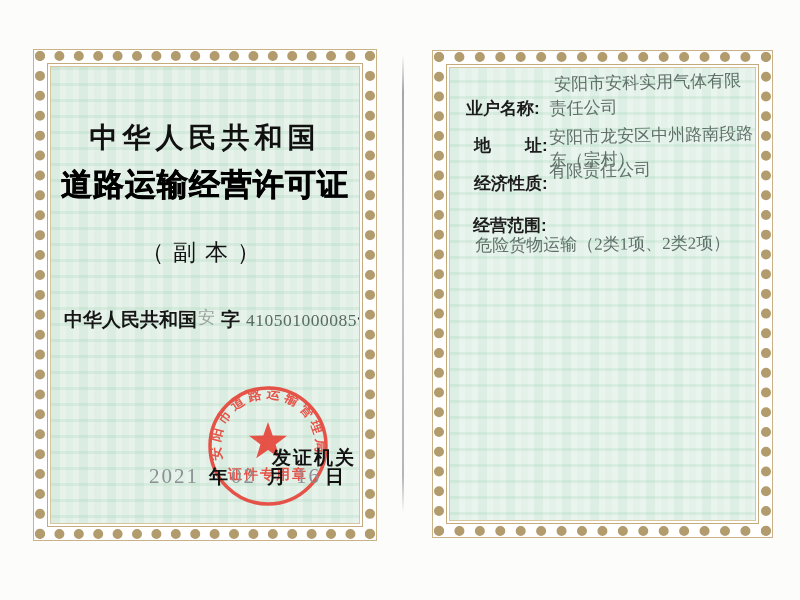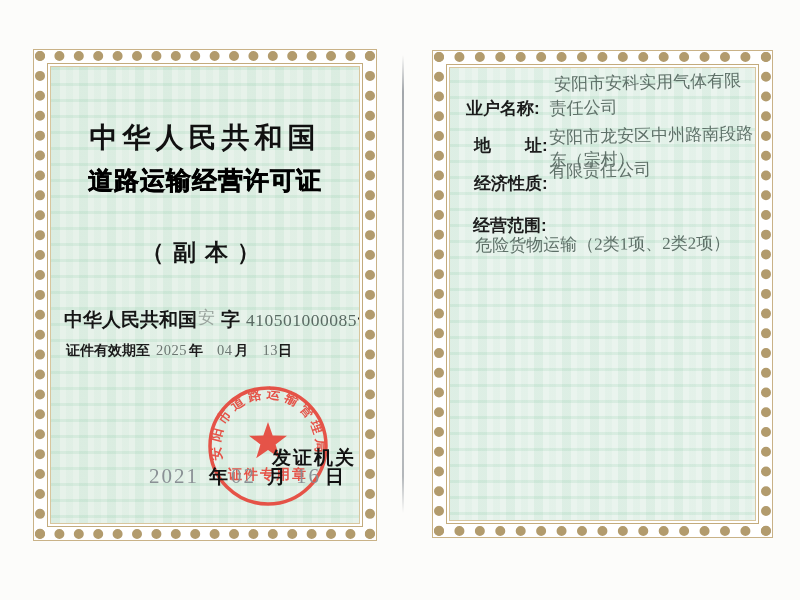--- a/index.html
+++ b/index.html
@@ -31,27 +31,27 @@
   .abs { position:absolute; }
 
   
   .country {
     left:0; top:52px; width:100%; text-align:center;
     font-family:"Liberation Serif","DejaVu Serif",serif;
     font-weight:700; font-size:28px; letter-spacing:5px; color:#101010;
   }
   .main-title {
     left:0; top:97px; width:100%; text-align:center;
-    font-weight:900; font-size:25px; letter-spacing:1px; color:#000;
+    font-weight:900; font-size:31px; letter-spacing:1px; color:#000;
     -webkit-text-stroke:0.6px #000;
   }
   .copy-label {
     left:0; top:170px; width:100%; text-align:center;
     font-family:"Liberation Serif","DejaVu Serif",serif;
-    font-weight:700; font-size:23px; letter-spacing:9px; color:#141414;
+    font-weight:400; font-size:23px; letter-spacing:9px; color:#141414;
   }
   .license-row { left:13px; top:240px; white-space:nowrap; font-size:19px; font-weight:700; color:#161616; }
   .license-row .hand {
     font-family:"Liberation Serif","DejaVu Serif",serif; font-weight:400;
     font-size:17px; color:#9aa49e; position:relative; top:-3px; margin:0 3px 0 1px;
   }
   .license-row .zi { margin:0 4px 0 3px; }
   .license-row .num {
     font-family:"Liberation Serif","DejaVu Serif",serif; font-weight:400;
     font-size:17.5px; color:#5a6a63; letter-spacing:0.5px; margin:0 1px 0 2px;
@@ -116,23 +116,20 @@
       <div class="abs country">中华人民共和国</div>
 
       <div class="abs main-title">道路运输经营许可证</div>
 
       <div class="abs copy-label">（副本）</div>
 
       <div class="abs license-row">
         <span>中华人民共和国</span><span class="hand">安</span><span class="zi">字</span><span class="num">410501000085</span><span>号</span>
       </div>
 
-      <div class="abs validity-row">
-        <span>证件有效期至</span><span class="vnum g6">2025</span><span class="g2">年</span><span class="vnum g14">04</span><span class="g2">月</span><span class="vnum g14">13</span><span>日</span>
-      </div>
 
       <svg class="abs seal-svg" viewBox="0 0 136 136">
         <circle cx="68" cy="68" r="58" fill="none" stroke="#e6463b" stroke-width="3.5"></circle>
         <path id="sealArc" d="M 26.9,92.7 A 48,48 0 1 1 109.1,92.7" fill="none"></path>
         <text font-size="13.5" font-weight="bold" fill="#e6463b" letter-spacing="4" font-family="Liberation Serif, DejaVu Serif, serif">
           <textPath href="#sealArc" startOffset="12">安阳市道路运输管理局</textPath>
         </text>
         <polygon fill="#e6463b" points="68,44 72.7,57.5 87,57.8 75.6,66.5 79.8,80.2 68,72 56.2,80.2 60.4,66.5 49,57.8 63.3,57.5"></polygon>
         <text x="68" y="101" text-anchor="middle" font-size="14" font-weight="bold" fill="#e6463b" letter-spacing="2" font-family="Liberation Serif, DejaVu Serif, serif">证件专用章</text>
       </svg>

